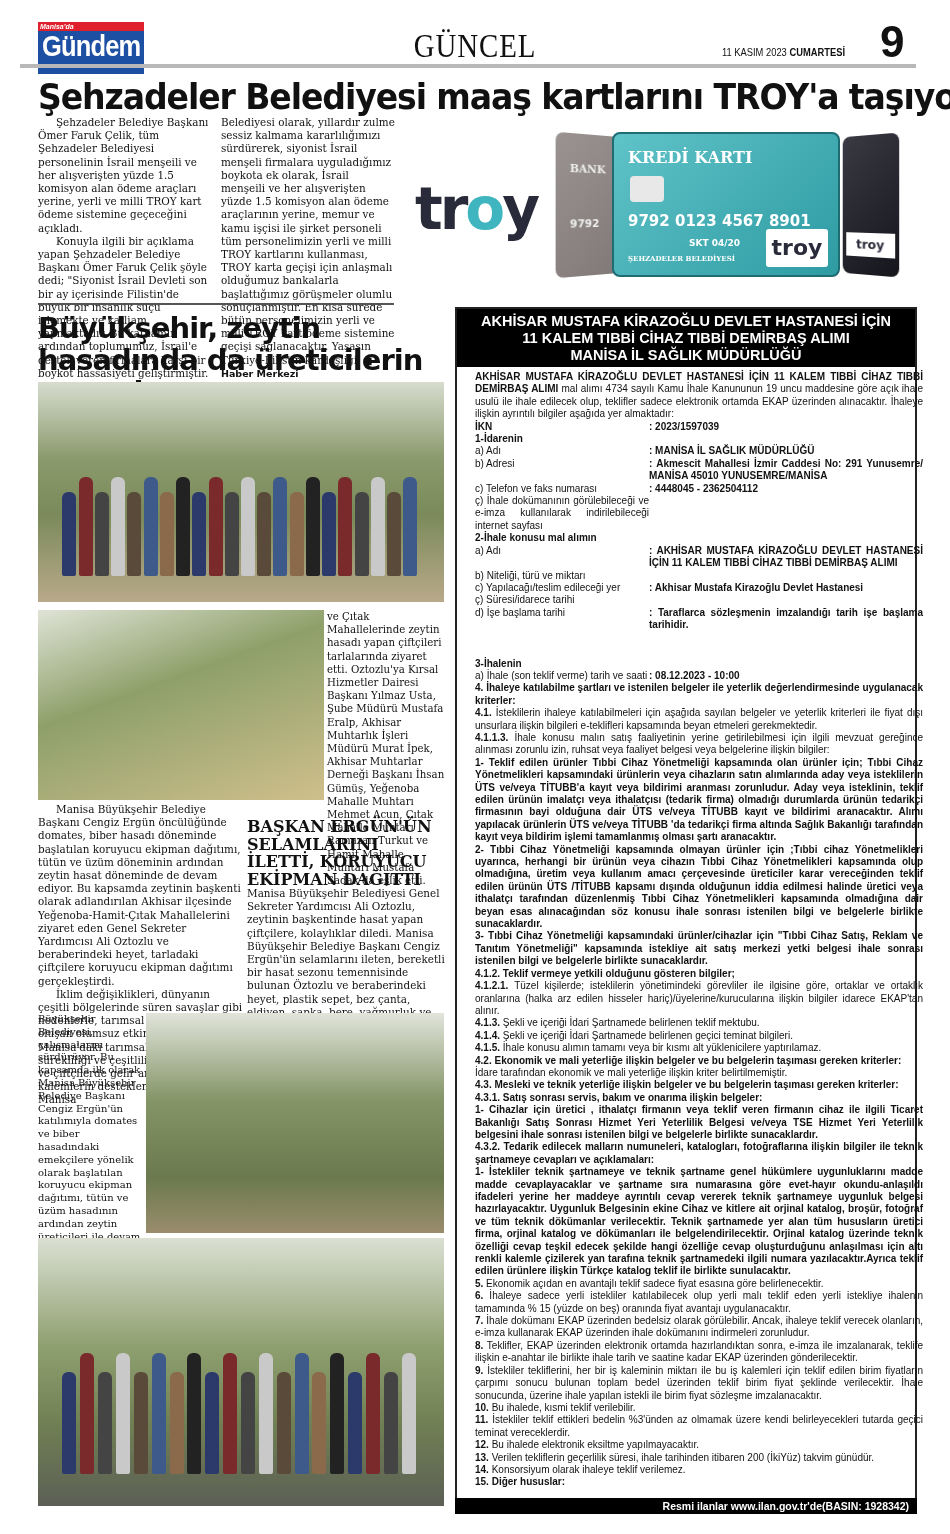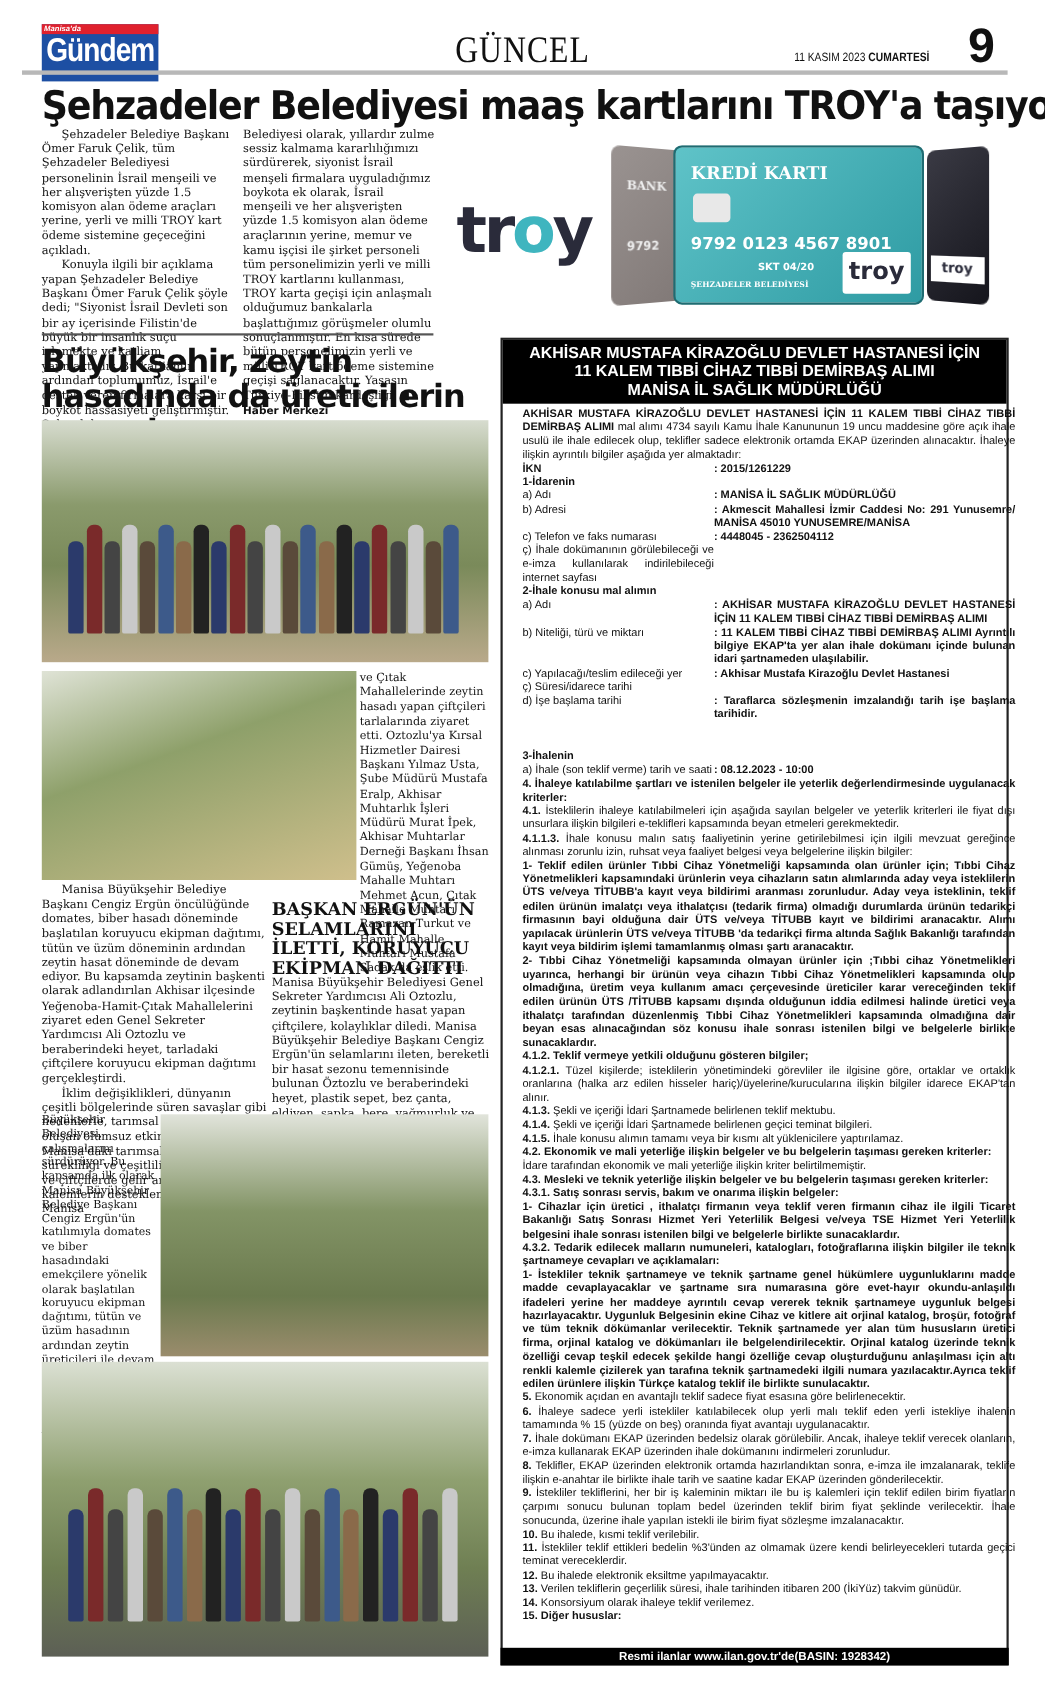--- a/index.html
+++ b/index.html
@@ -52,21 +52,21 @@
 #a2narrow{left:38px;top:1013px;width:104px;font-size:10px;line-height:12.8px}
 
 #ad{left:455px;top:307px;width:462px;height:1207px;border:2px solid #222}
 #adhead{position:absolute;left:0;top:0;width:100%;height:58px;background:#000;color:#fff;text-align:center;font:bold 14.5px "Liberation Sans",sans-serif;line-height:17px;padding-top:4px}
 #adbody{position:absolute;left:18px;top:62px;width:448px;font:10px "Liberation Sans",sans-serif;line-height:12.4px;text-align:justify}
 #adbody .row{display:flex}
 #adbody .k{width:174px;flex:none}
 #adbody .v{flex:1;font-weight:bold}
 #adbody b{font-weight:bold}
 #adbody .bold{font-weight:bold}
-#adfoot{position:absolute;left:-2px;bottom:-2px;width:calc(100% + 4px);height:16px;background:#000;color:#fff;font:bold 10.5px "Liberation Sans",sans-serif;line-height:16px;padding:0 8px;display:flex;justify-content:center}
+#adfoot{position:absolute;left:-2px;bottom:-2px;width:calc(100% + 4px);height:16px;background:#000;color:#fff;font:bold 10.5px "Liberation Sans",sans-serif;line-height:16px;padding:0 8px;display:flex;justify-content:flex-end}
 </style>
 </head>
 <body>
 
 <div id="logo" class="abs">
   <div class="top">Manisa'da</div>
   <div class="main">Gündem</div>
 </div>
 <div id="section" class="abs">GÜNCEL</div>
 <div id="date" class="abs"><span>11 KASIM 2023</span> <b>CUMARTESİ</b></div>
@@ -165,21 +165,21 @@
 <div id="ad" class="abs">
   <div id="adhead">
     <div>AKHİSAR MUSTAFA KİRAZOĞLU DEVLET HASTANESİ İÇİN</div>
     <div>11 KALEM TIBBİ CİHAZ TIBBİ DEMİRBAŞ ALIMI</div>
     <div>MANİSA İL SAĞLIK MÜDÜRLÜĞÜ</div>
   </div>
   <div id="adbody">
     <div><b>AKHİSAR MUSTAFA KİRAZOĞLU DEVLET HASTANESİ İÇİN 11 KALEM TIBBİ CİHAZ TIBBİ DEMİRBAŞ ALIMI</b><span> mal alımı 4734 sayılı Kamu İhale Kanununun 19 uncu maddesine göre açık ihale usulü ile ihale edilecek olup, teklifler sadece elektronik ortamda EKAP üzerinden alınacaktır.  İhaleye ilişkin ayrıntılı bilgiler aşağıda yer almaktadır:</span></div>
     <div class="row bold">
         <span class="k">İKN</span>
-        <span class="v">: 2015/1261229</span>
+        <span class="v">: 2023/1597039</span>
       </div>
     <div class="bold">1-İdarenin</div>
     <div id="sec1">
         <div class="row">
           <span class="k">a) Adı</span>
           <span class="v">:  MANİSA İL SAĞLIK MÜDÜRLÜĞÜ</span>
         </div>
         <div class="row">
           <span class="k">b) Adresi</span>
           <span class="v">: Akmescit Mahallesi İzmir Caddesi No: 291 Yunusemre/ MANİSA 45010 YUNUSEMRE/MANİSA</span>
@@ -193,21 +193,20 @@
         </div>
       </div>
     <div class="bold">2-İhale konusu mal alımın</div>
     <div id="sec2">
         <div class="row">
           <span class="k">a) Adı</span>
           <span class="v">: AKHİSAR MUSTAFA KİRAZOĞLU DEVLET HASTANESİ İÇİN 11 KALEM TIBBİ CİHAZ TIBBİ DEMİRBAŞ ALIMI</span>
         </div>
         <div class="row">
           <span class="k">b) Niteliği, türü ve miktarı</span>
-          <span class="v">: 11 KALEM TIBBİ CİHAZ TIBBİ DEMİRBAŞ ALIMI Ayrıntılı bilgiye EKAP'ta yer alan ihale dokümanı içinde bulunan idari şartnameden ulaşılabilir.</span>
         </div>
         <div class="row">
           <span class="k">c) Yapılacağı/teslim edileceği yer</span>
           <span class="v">: Akhisar Mustafa Kirazoğlu Devlet Hastanesi</span>
         </div>
         <div class="row">
           <span class="k">ç) Süresi/idarece tarihi</span>
         </div>
         <div class="row">
           <span class="k">d) İşe başlama tarihi</span>
@@ -220,20 +219,21 @@
           <span class="k">a) İhale (son teklif verme) tarih ve saati</span>
           <span class="v">: 08.12.2023 - 10:00</span>
         </div>
       </div>
     <div id="paras">
         <div class="bold"><span>4. İhaleye katılabilme şartları ve istenilen belgeler ile yeterlik değerlendirmesinde uygulanacak kriterler:</span></div>
         <div><b>4.1.</b><span> İsteklilerin ihaleye katılabilmeleri için aşağıda sayılan belgeler ve yeterlik kriterleri ile fiyat dışı unsurlara ilişkin bilgileri e-teklifleri kapsamında beyan etmeleri gerekmektedir.</span></div>
         <div><b>4.1.1.3.</b><span> İhale konusu malın satış faaliyetinin yerine getirilebilmesi için ilgili mevzuat gereğince alınması zorunlu izin, ruhsat veya faaliyet belgesi veya belgelerine ilişkin bilgiler:</span></div>
         <div class="bold"><span>1- Teklif edilen ürünler Tıbbi Cihaz Yönetmeliği kapsamında olan ürünler için; Tıbbi Cihaz Yönetmelikleri kapsamındaki ürünlerin  veya cihazların satın alımlarında aday veya isteklilerin ÜTS ve/veya TİTUBB'a kayıt veya bildirimi aranması zorunludur. Aday veya isteklinin, teklif edilen ürünün imalatçı veya ithalatçısı (tedarik firma) olmadığı durumlarda ürünün tedarikçi firmasının bayi olduğuna dair ÜTS ve/veya TİTUBB kayıt ve bildirimi aranacaktır. Alımı yapılacak ürünlerin ÜTS ve/veya TİTUBB 'da tedarikçi firma altında Sağlık Bakanlığı tarafından kayıt veya bildirim işlemi tamamlanmış olması şartı aranacaktır.</span></div>
         <div class="bold"><span>2- Tıbbi Cihaz Yönetmeliği kapsamında olmayan ürünler için ;Tıbbi cihaz Yönetmelikleri uyarınca, herhangi bir ürünün veya cihazın Tıbbi Cihaz Yönetmelikleri kapsamında olup olmadığına, üretim veya kullanım amacı çerçevesinde üreticiler karar vereceğinden teklif edilen ürünün ÜTS /TİTUBB kapsamı dışında olduğunun iddia edilmesi halinde üretici veya ithalatçı tarafından düzenlenmiş Tıbbi Cihaz Yönetmelikleri kapsamında olmadığına dair beyan esas alınacağından söz konusu ihale sonrası istenilen bilgi ve belgelerle birlikte sunacaklardır.</span></div>
+        <div class="bold"><span>3- Tıbbi Cihaz Yönetmeliği kapsamındaki ürünler/cihazlar için "Tıbbi Cihaz Satış, Reklam ve Tanıtım Yönetmeliği" kapsamında istekliye ait satış merkezi yetki belgesi ihale sonrası istenilen bilgi ve belgelerle birlikte sunacaklardır.</span></div>
         <div class="bold"><span>4.1.2. Teklif vermeye yetkili olduğunu gösteren bilgiler;</span></div>
         <div><b>4.1.2.1.</b><span> Tüzel kişilerde; isteklilerin yönetimindeki görevliler ile ilgisine göre, ortaklar ve ortaklık oranlarına (halka arz edilen hisseler hariç)/üyelerine/kurucularına ilişkin bilgiler idarece EKAP'tan alınır.</span></div>
         <div><b>4.1.3.</b><span> Şekli ve içeriği İdari Şartnamede belirlenen teklif mektubu.</span></div>
         <div><b>4.1.4.</b><span> Şekli ve içeriği İdari Şartnamede belirlenen geçici teminat bilgileri.</span></div>
         <div><b>4.1.5.</b><span> İhale konusu alımın tamamı veya bir kısmı alt yüklenicilere yaptırılamaz.</span></div>
         <div class="bold"><span>4.2. Ekonomik ve mali yeterliğe ilişkin belgeler ve bu belgelerin taşıması gereken kriterler:</span></div>
         <div><span>İdare tarafından ekonomik ve mali yeterliğe ilişkin kriter belirtilmemiştir.</span></div>
         <div class="bold"><span>4.3. Mesleki ve teknik yeterliğe ilişkin belgeler ve bu belgelerin taşıması gereken kriterler:</span></div>
         <div class="bold"><span>4.3.1. Satış sonrası servis, bakım ve onarıma ilişkin belgeler:</span></div>
         <div class="bold"><span>1- Cihazlar için üretici , ithalatçı firmanın veya teklif veren firmanın cihaz ile ilgili  Ticaret Bakanlığı Satış Sonrası Hizmet Yeri Yeterlilik Belgesi ve/veya  TSE Hizmet Yeri Yeterlilik belgesini ihale sonrası istenilen bilgi ve belgelerle birlikte sunacaklardır.</span></div>

